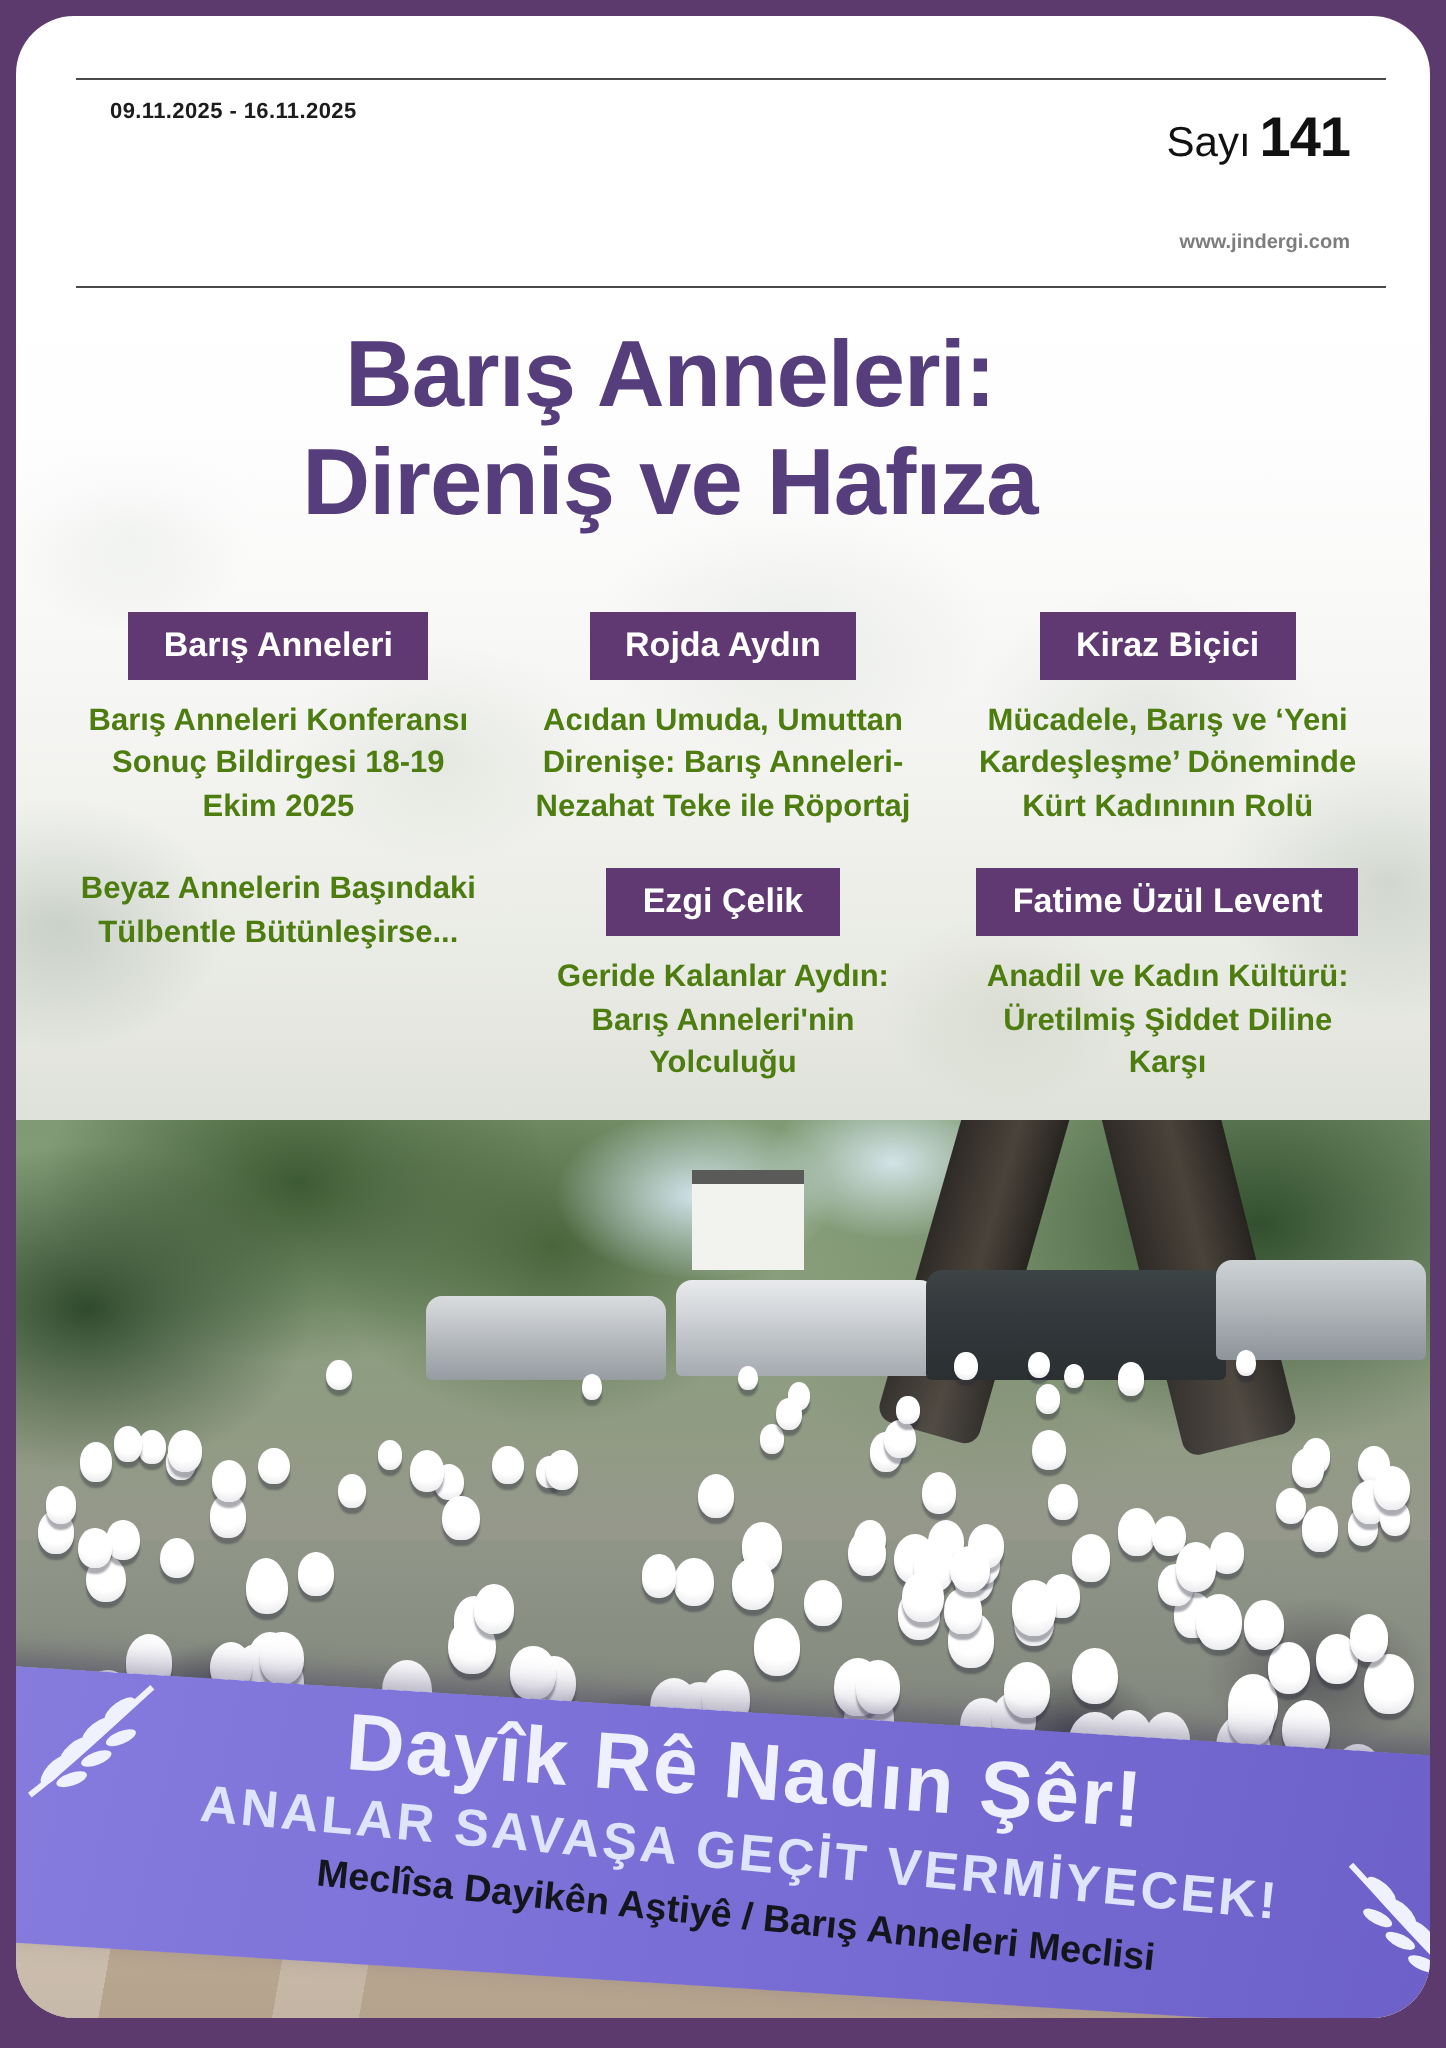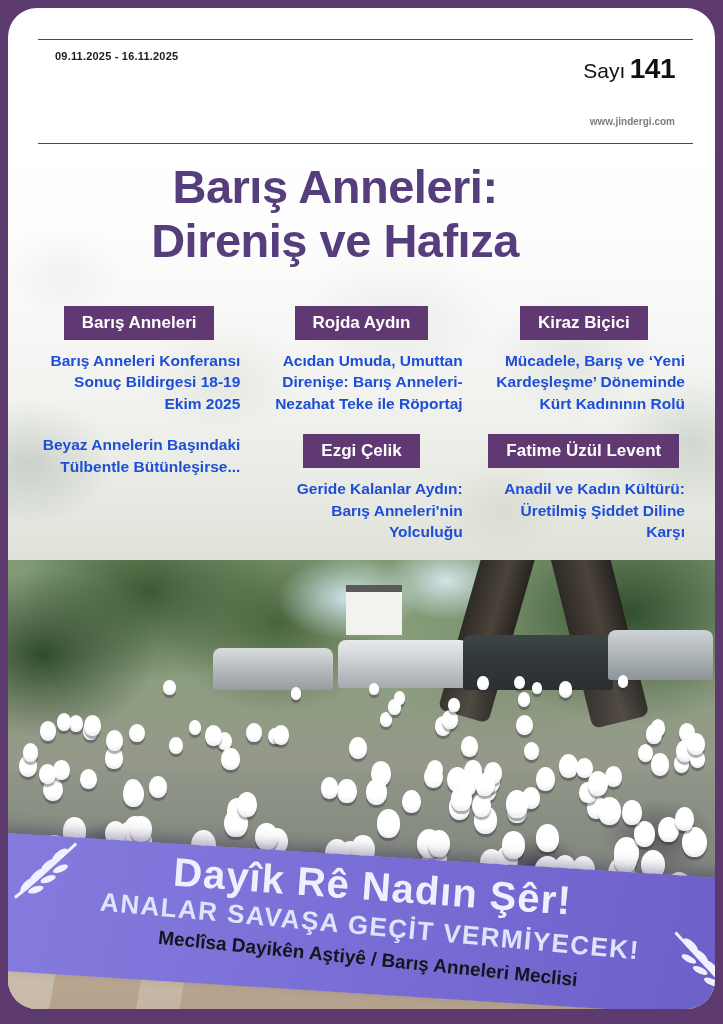--- a/index.html
+++ b/index.html
@@ -38,21 +38,21 @@
   
   .title{position:absolute;left:0;top:152px;width:654px;text-align:center;
     font-size:47px;line-height:1.14;font-weight:800;color:#563d7c;letter-spacing:-.5px;}
 
   
   .teasers{position:absolute;left:30px;top:298px;width:647px;display:grid;
     grid-template-columns:1fr 1fr 1fr;column-gap:20px;row-gap:42px;gap:20px;}
   .teaser{text-align:center;}
   .badge{display:inline-block;background:#613972;color:#ffffff;font-size:17px;font-weight:700;
     padding:7px 18px;margin-bottom:10px;}
-  .desc{font-size:15.5px;line-height:1.38;font-weight:700;color:#1d4ed8;text-align:right;}
+  .desc{font-size:15.5px;line-height:1.38;font-weight:700;color:#4d7c0f;}
 
   
   .photo{position:absolute;left:0;top:552px;width:707px;height:449px;overflow:hidden;background:#9aa48e;}
   .sky{position:absolute;left:0;top:0;width:100%;height:210px;
     background:
       radial-gradient(100px 60px at 48% 18%,rgba(215,235,245,.9),transparent 70%),
       radial-gradient(90px 55px at 62% 10%,rgba(225,240,250,.85),transparent 70%),
       radial-gradient(150px 110px at 5% 45%,#2f4a2c,transparent 75%),
       radial-gradient(170px 120px at 20% 15%,#3c5a33,transparent 75%),
       radial-gradient(150px 120px at 38% 30%,#49653c,transparent 75%),

